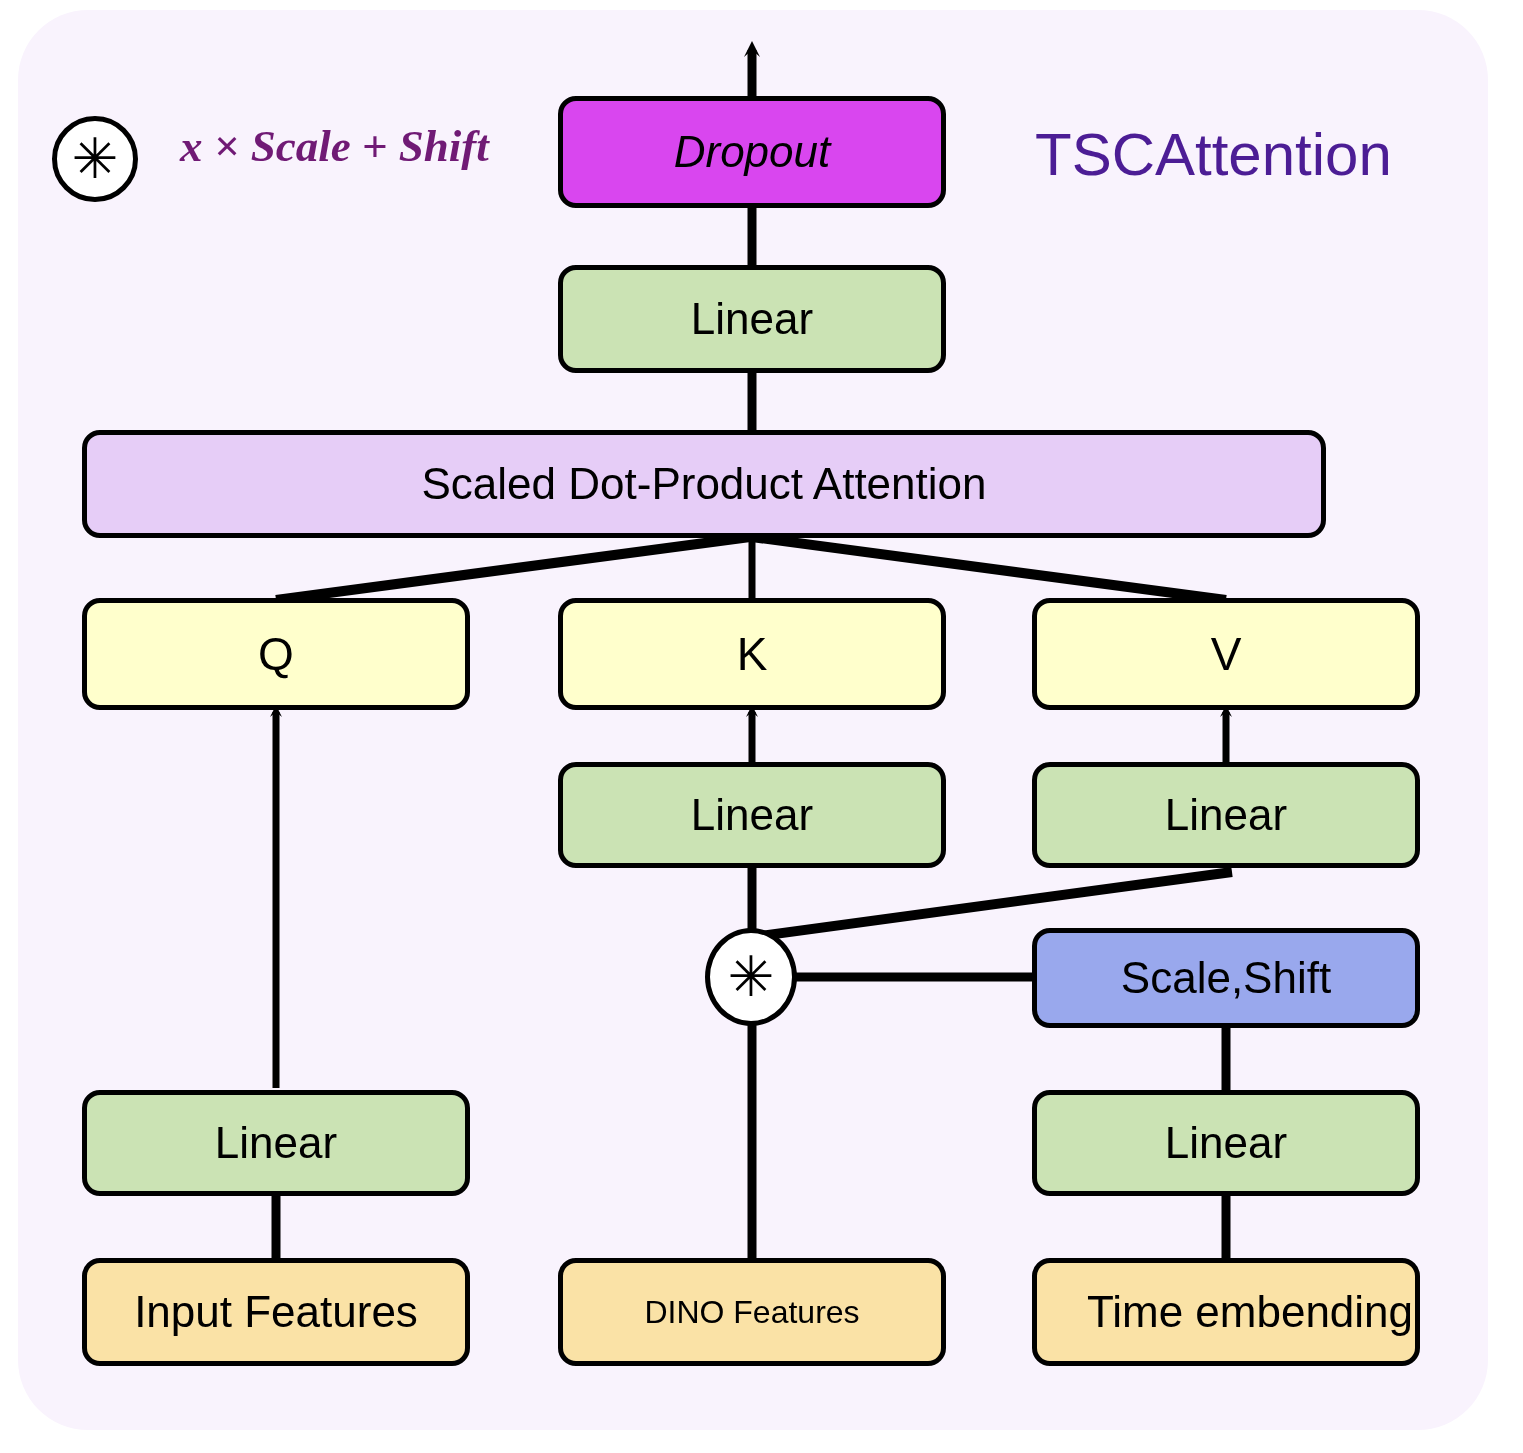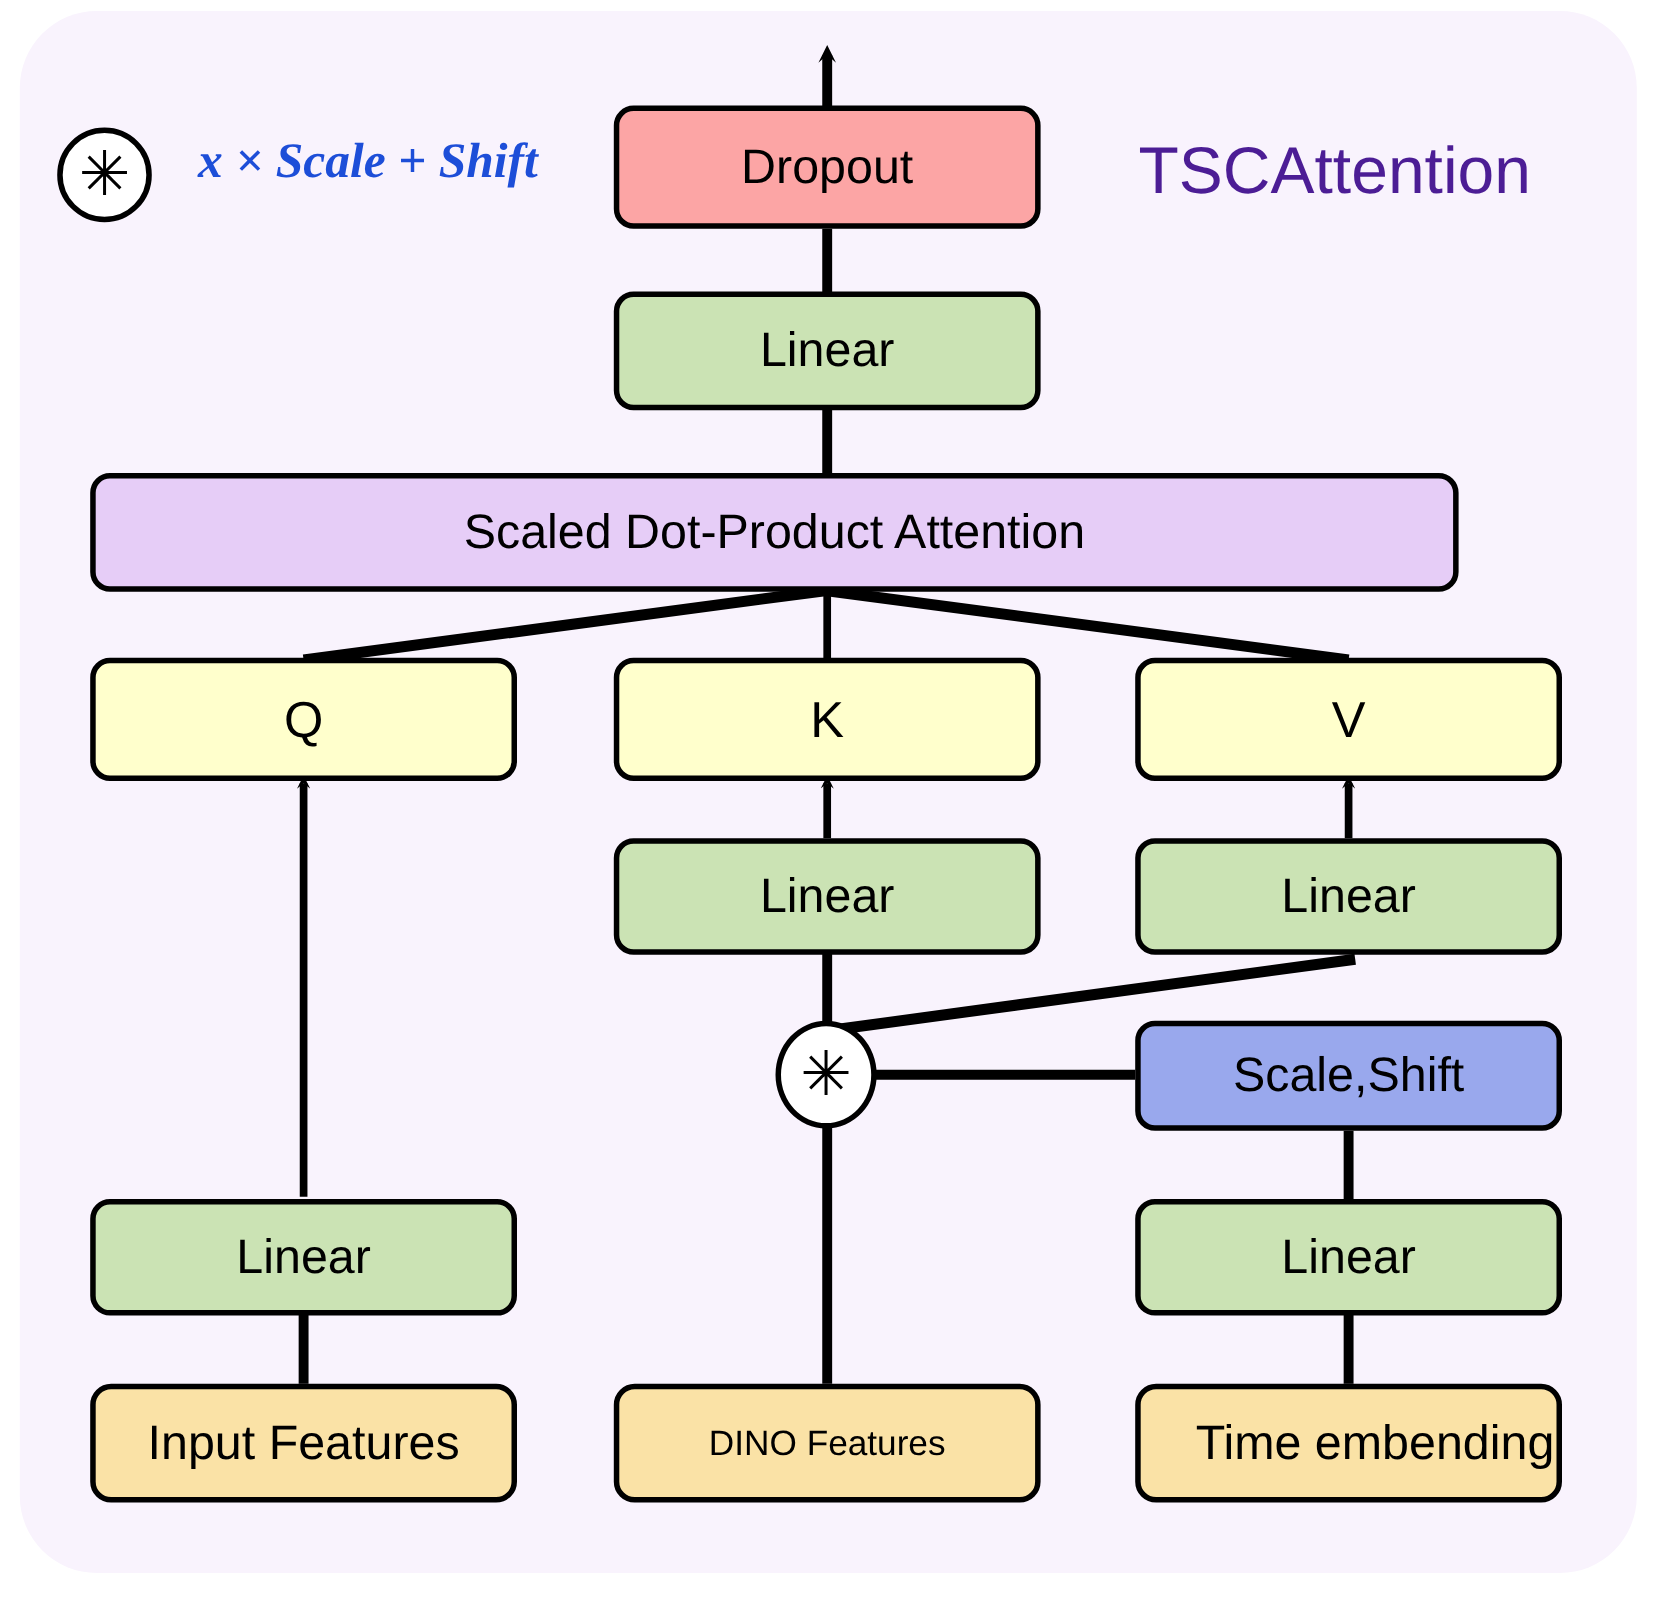--- a/index.html
+++ b/index.html
@@ -42,26 +42,26 @@
     border-radius: 18px;
     display: flex;
     align-items: center;
     justify-content: center;
     color: #000000;
     font-family: "Liberation Sans", sans-serif;
     font-weight: 400;
     line-height: 1;
     white-space: nowrap;
   }
-  .n-dropout { background: #fca5a5; }
+  .n-dropout { background: #d946ef; font-style: italic; }
   .n-linear  { background: #cbe3b4; }
   .n-attn    { background: #e6cdf7; }
   .n-qkv     { background: #ffffcc; }
   .n-scale   { background: #99a8ed; }
-  .n-src     { background: #fae2a6; border-radius: 19px; }
+  .n-src     { background: #fae2a6; }
 
   .circ {
     position: absolute;
     box-sizing: border-box;
     border: 5px solid #000000;
     border-radius: 50%;
     background: #ffffff;
     display: flex;
     align-items: center;
     justify-content: center;
@@ -78,21 +78,21 @@
     font-size: 56px; font-weight: 700;
     z-index: 5;
   }
   .legend-formula {
     position: absolute;
     left: 180px; top: 120px;
     font-family: "Liberation Serif", serif;
     font-style: italic;
     font-weight: 700;
     font-size: 45px;
-    color: #1d4ed8;
+    color: #701a75;
     white-space: nowrap;
   }
   .title {
     position: absolute;
     left: 1035px; top: 120px;
     font-family: "Liberation Sans", sans-serif;
     font-weight: 400;
     font-size: 60px;
     color: #4c1d95;
     white-space: nowrap;

